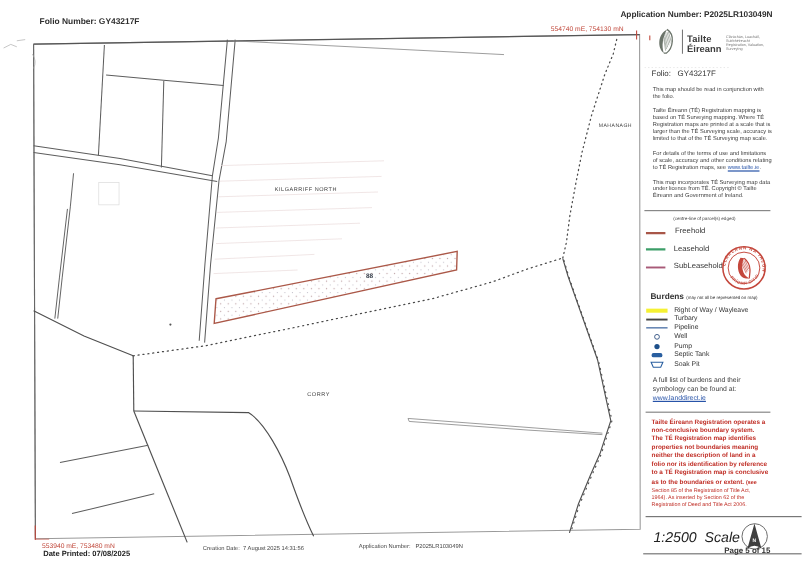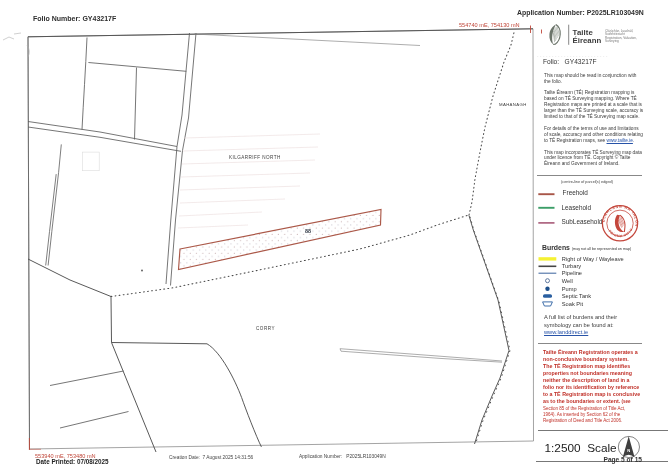--- a/index.html
+++ b/index.html
@@ -246,21 +246,21 @@
 <div class="p abs" style="left:544px;top:314.2px;font-size:5.7px;line-height:7.6px;">A full list of burdens and their<br>symbology can be found at:<br><span style="color:#2753a8;text-decoration:underline;">www.landdirect.ie</span></div>
 
 <div class="abs" style="left:538px;top:342.6px;width:104px;border-top:0.8px solid #888;"></div>
 
 <div class="abs" style="left:543px;top:348.6px;font-size:5.3px;line-height:7.05px;font-weight:bold;color:#c03028;">Tailte Éireann Registration operates a<br>non-conclusive boundary system.<br>The TÉ Registration map identifies<br>properties not boundaries meaning<br>neither the description of land in a<br>folio nor its identification by reference<br>to a TÉ Registration map is conclusive<br>as to the boundaries or extent. <span style="font-size:4.5px;">(see</span></div>
 
 <div class="abs" style="left:543px;top:405.6px;font-size:4.5px;line-height:6.1px;color:#c03028;">Section 85 of the Registration of Title Act,<br>1964). As inserted by Section 62 of the<br>Registration of Deed and Title Act 2006.</div>
 
 <div class="abs" style="left:538px;top:429.6px;width:130px;border-top:0.9px solid #777;"></div>
 
-<div class="abs" style="left:544.5px;top:441.2px;font-size:11.8px;color:#222;">1:2500 &nbsp;Scale</div>
+<div class="abs" style="left:544.5px;top:441.2px;font-size:11.8px;color:#222;font-style:italic;">1:2500 &nbsp;Scale</div>
 
 <svg class="abs" style="left:615px;top:433px" width="30" height="32" viewBox="0 0 30 32">
   <circle cx="13.9" cy="14" r="10.6" fill="none" stroke="#666" stroke-width="0.8"></circle>
   <path d="M13.7,3.2 L7.8,24.2 Q13.7,19.2 19.6,24.2 Z" fill="#3f3f3f"></path>
   <text x="13.7" y="18.6" font-size="4.2" fill="#fff" text-anchor="middle" font-weight="bold">N</text>
 </svg>
 
 <div class="abs" style="left:536px;top:460.9px;width:132px;border-top:0.9px solid #777;"></div>
 
 <div class="abs" style="left:603.5px;top:456.2px;font-size:6.6px;font-weight:bold;color:#333;">Page 5 of 15</div>

